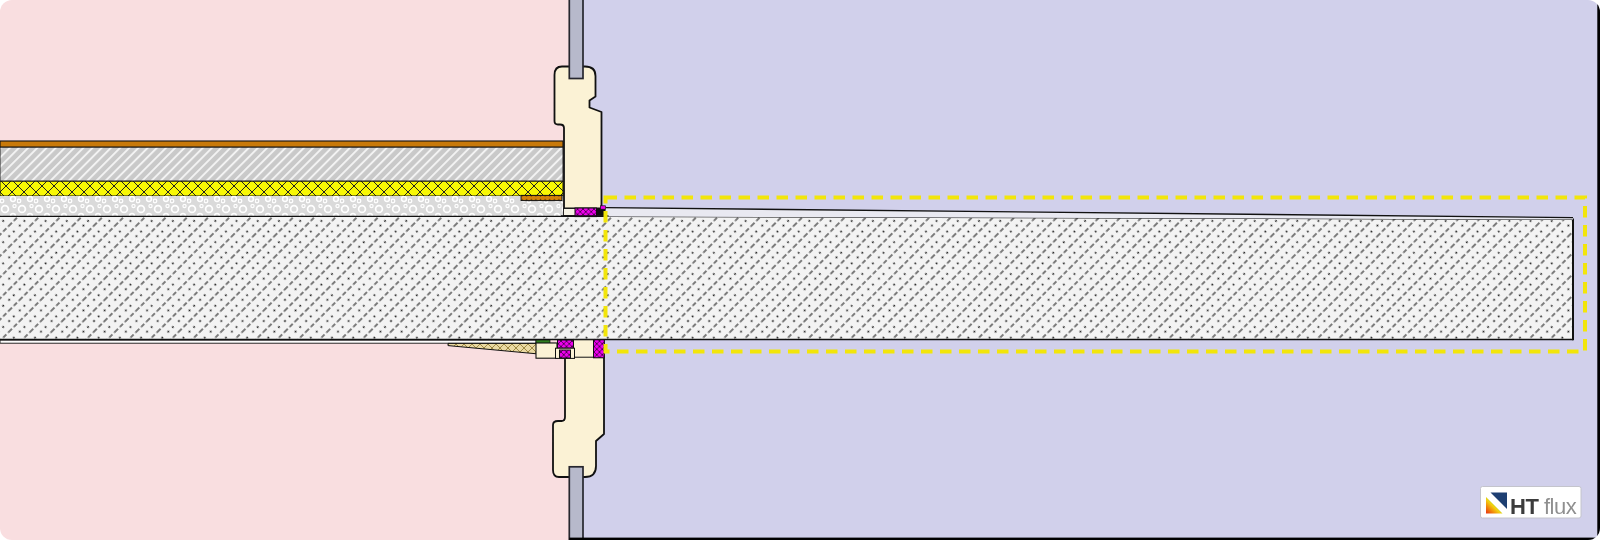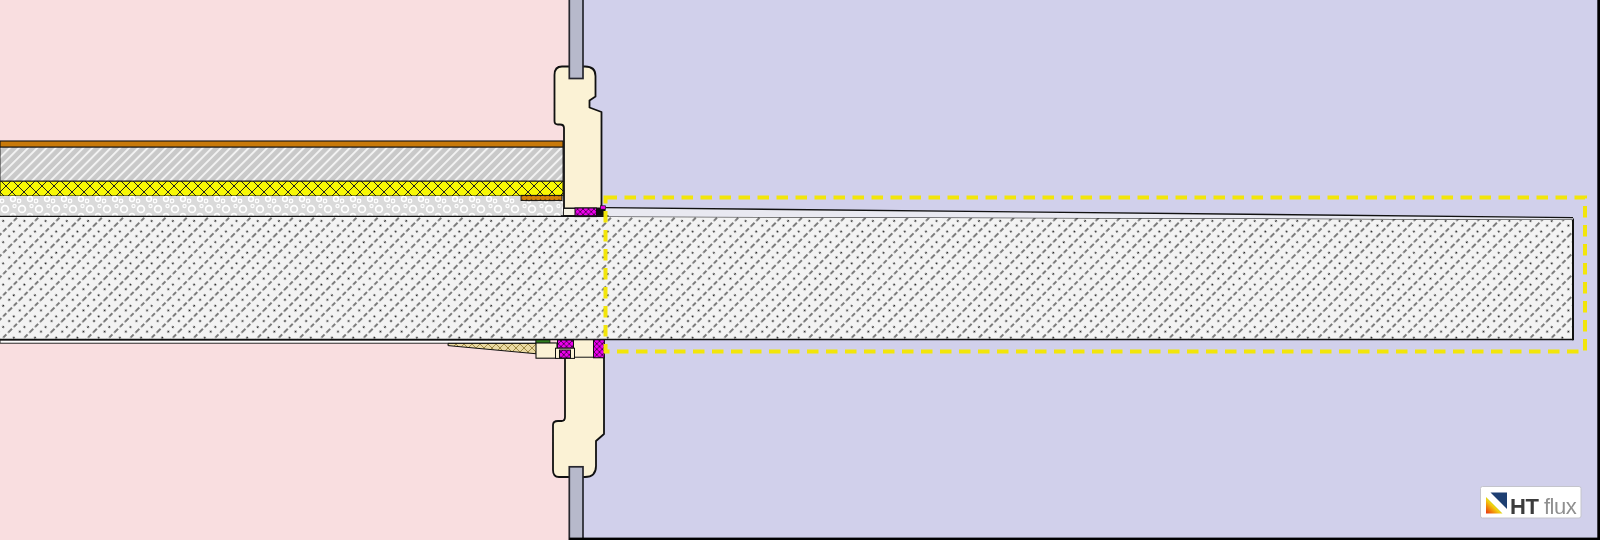--- a/index.html
+++ b/index.html
@@ -1,16 +1,16 @@
 <!DOCTYPE html>
 <html><head>
 <meta charset="utf-8">
 <style>
   html,body{margin:0;padding:0;background:#fff;}
-  .stage{position:relative;width:1600px;height:540px;overflow:hidden;font-family:"Liberation Sans",sans-serif;}
+  .stage{position:relative;width:1600px;height:540px;overflow:hidden;font-family:"Liberation Sans",sans-serif;border-radius:12px;}
   svg{display:block;}
   text{font-family:"Liberation Sans",sans-serif;}
 </style>
 </head>
 <body>
 
 <div class="stage">
 <svg width="1600" height="540" viewBox="0 0 1600 540" xmlns="http://www.w3.org/2000/svg">
 
   <defs>

